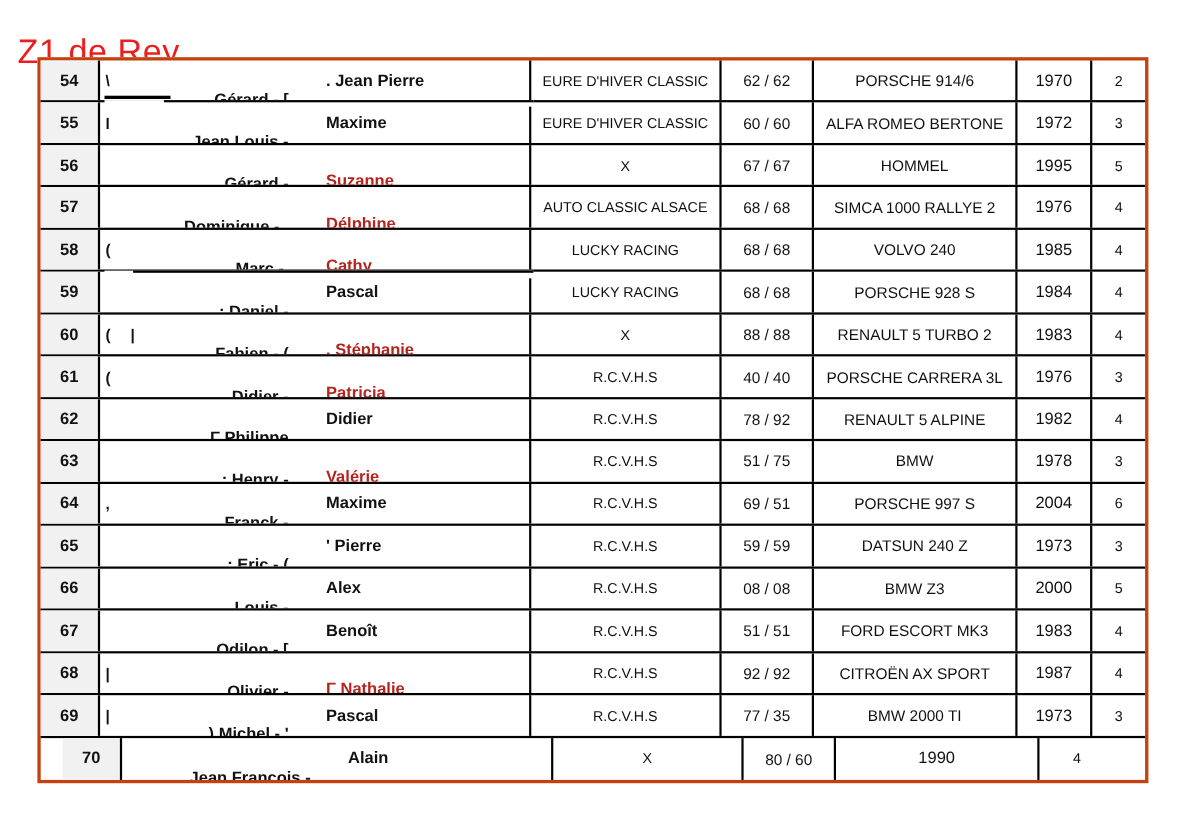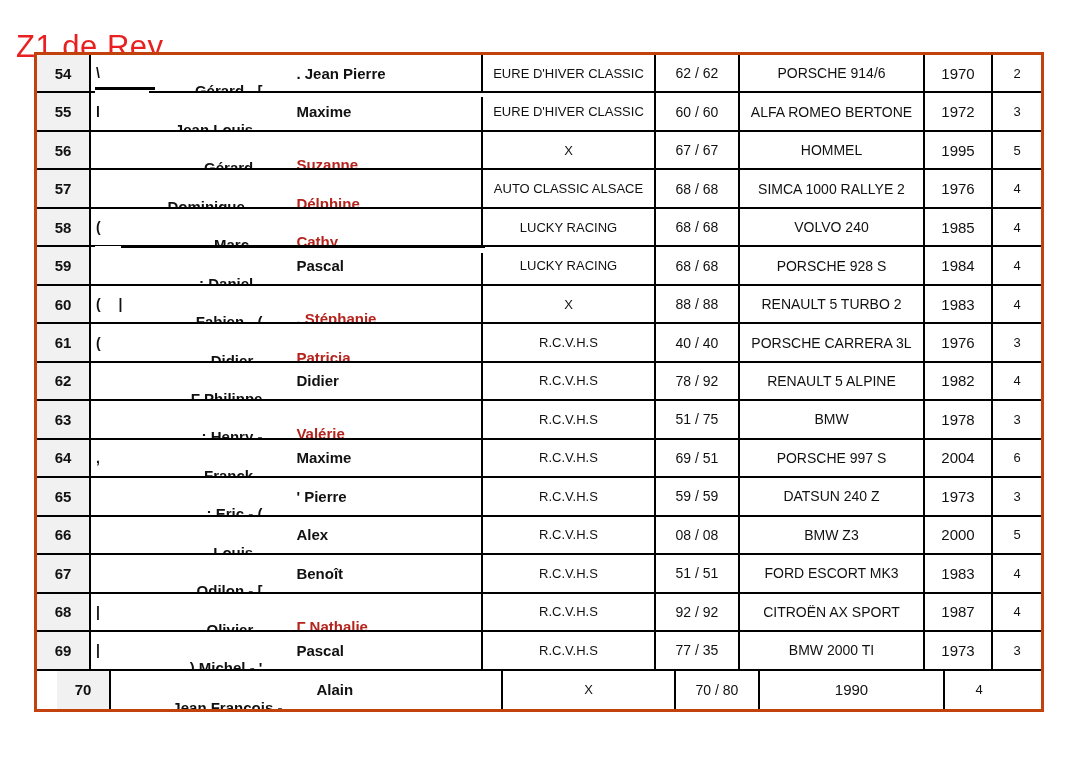--- a/index.html
+++ b/index.html
@@ -281,21 +281,21 @@
   </div>
 
   <div class="row">
     <div class="cell num">70</div>
     <div class="cell name">
       <span class="frag"></span>
       <span class="driver">. Jean François -</span>
       <span class="codriver">Alain</span>
     </div>
     <div class="cell club">X</div>
-    <div class="cell score">70 / 80</div>
+    <div class="cell score">80 / 60</div>
     <div class="cell year">1990</div>
     <div class="cell grp">4</div>
   </div>
 </div>
 
   <div class="artifact a-cover1"></div>
   <div class="artifact a-seg1a"></div>
   <div class="artifact a-seg1b"></div>
   <div class="artifact a-cover2"></div>
   <div class="artifact a-seg2"></div>

